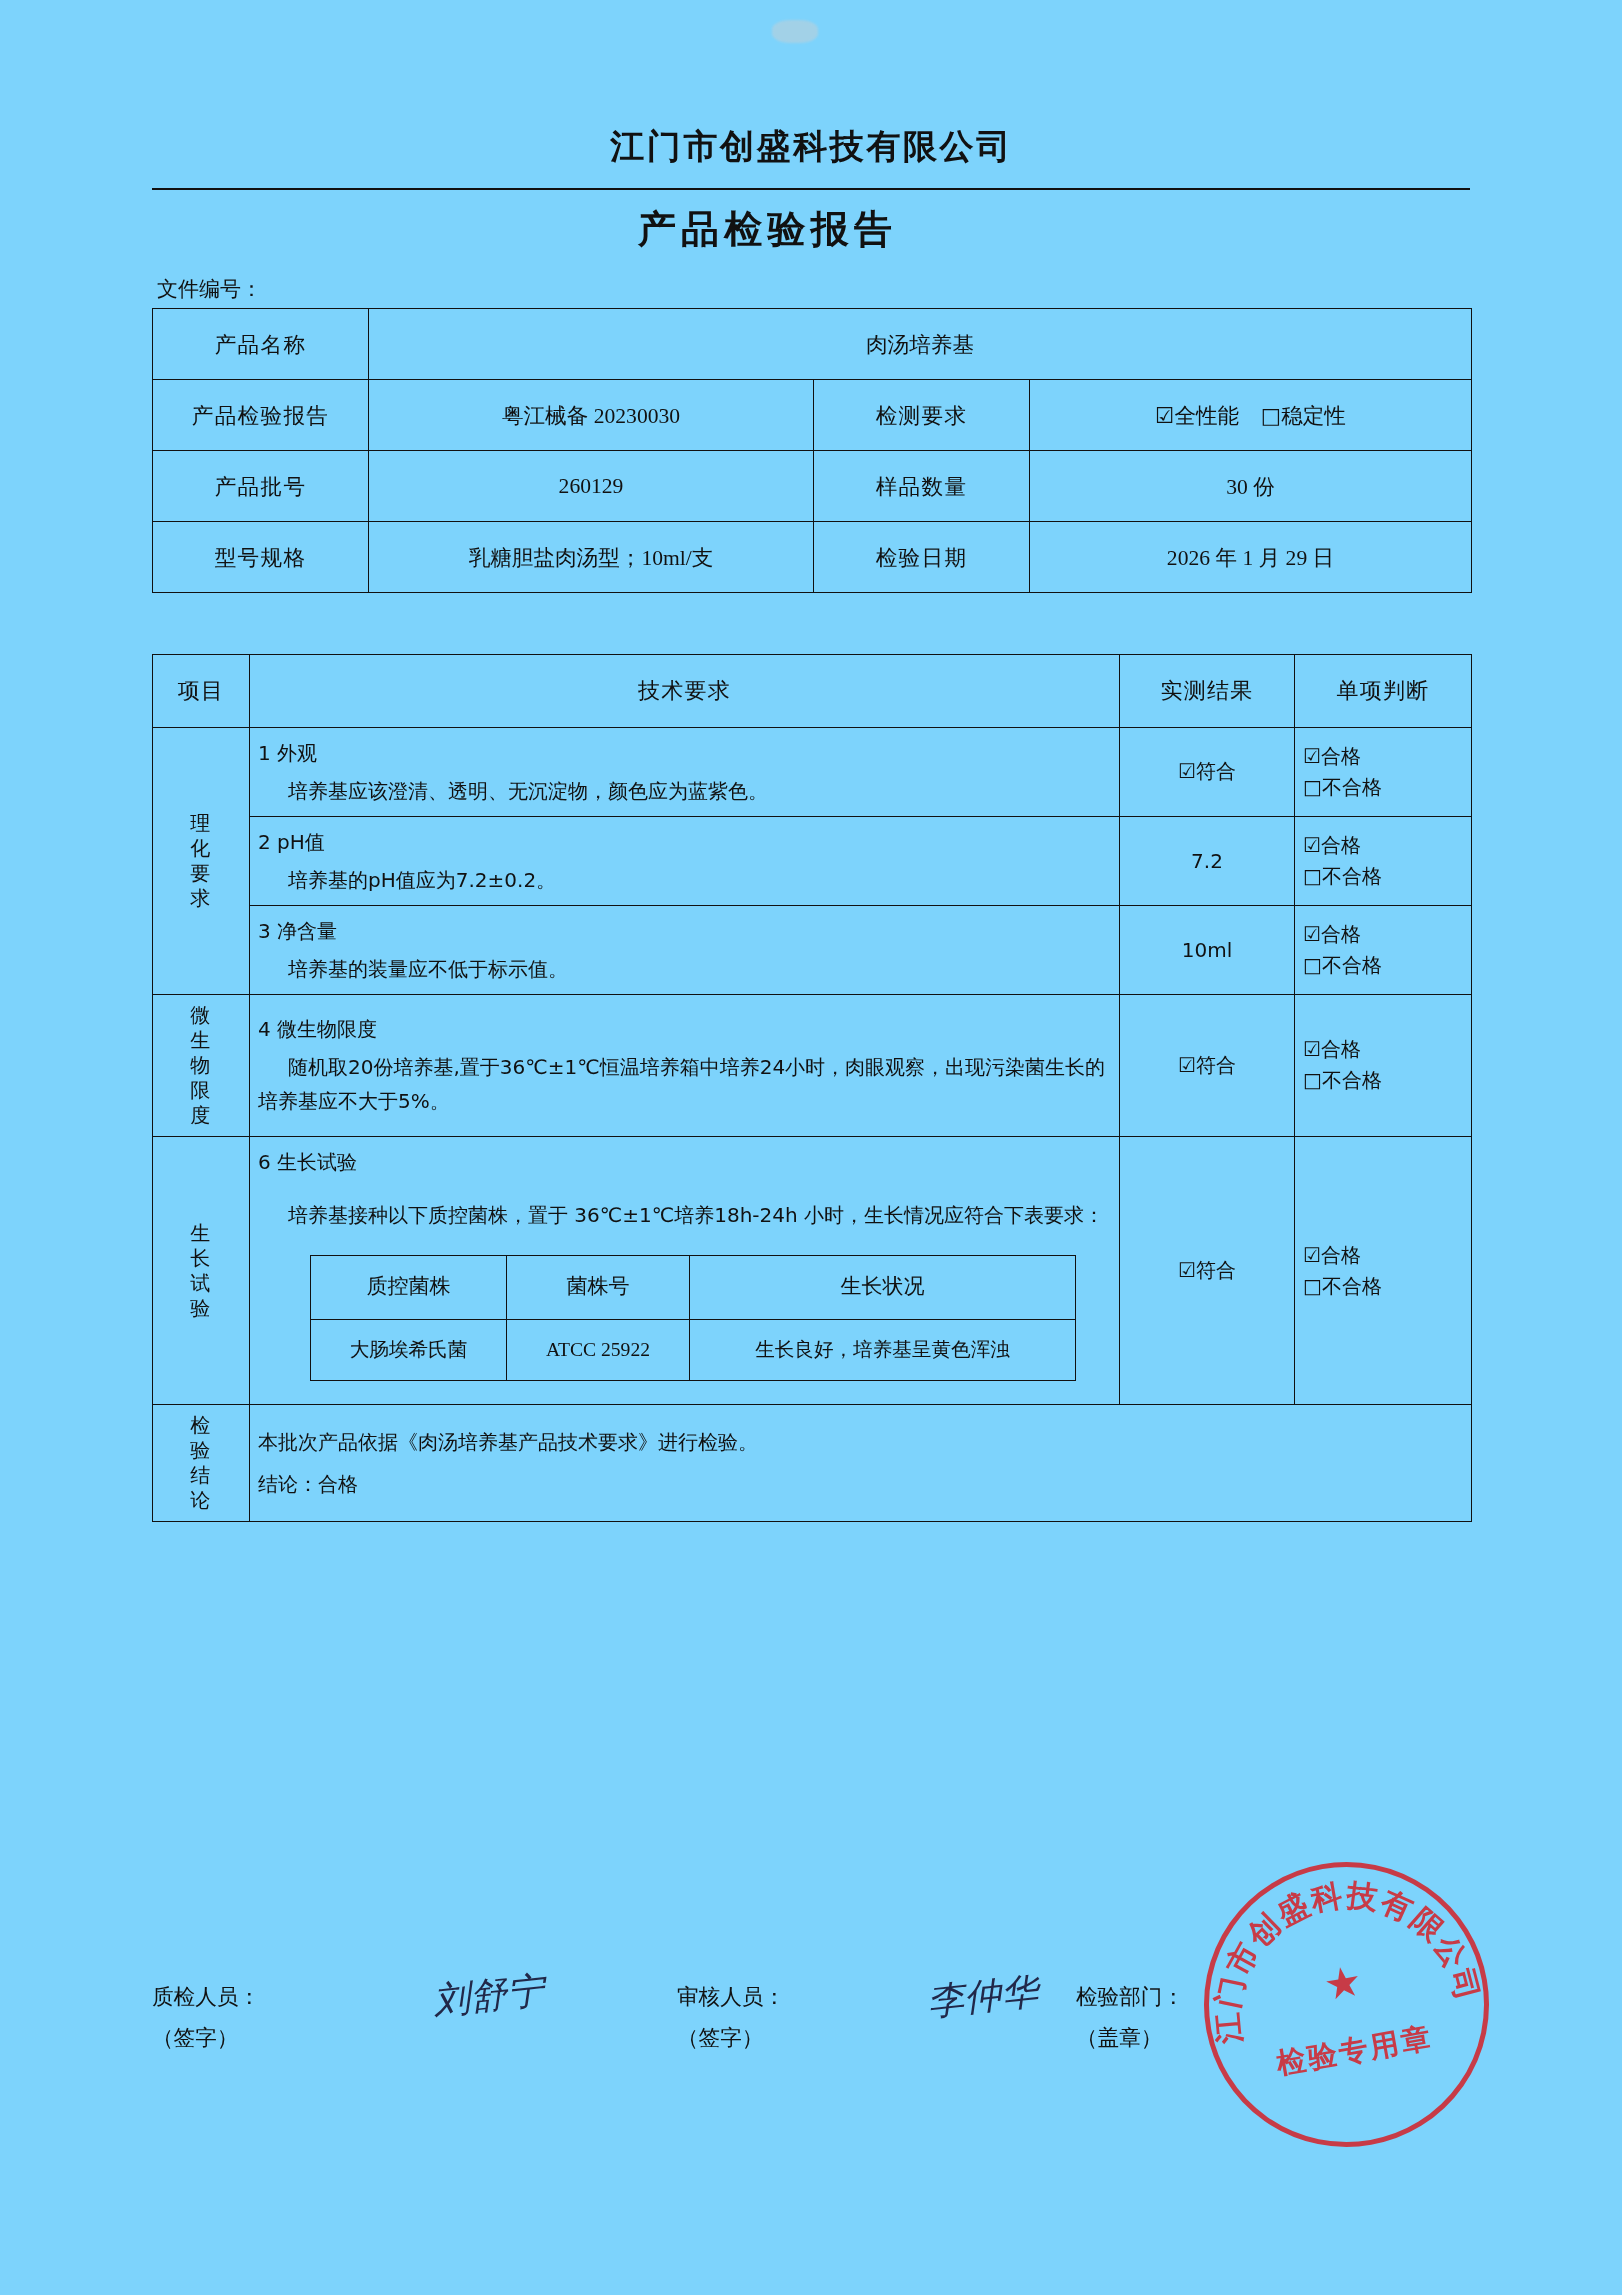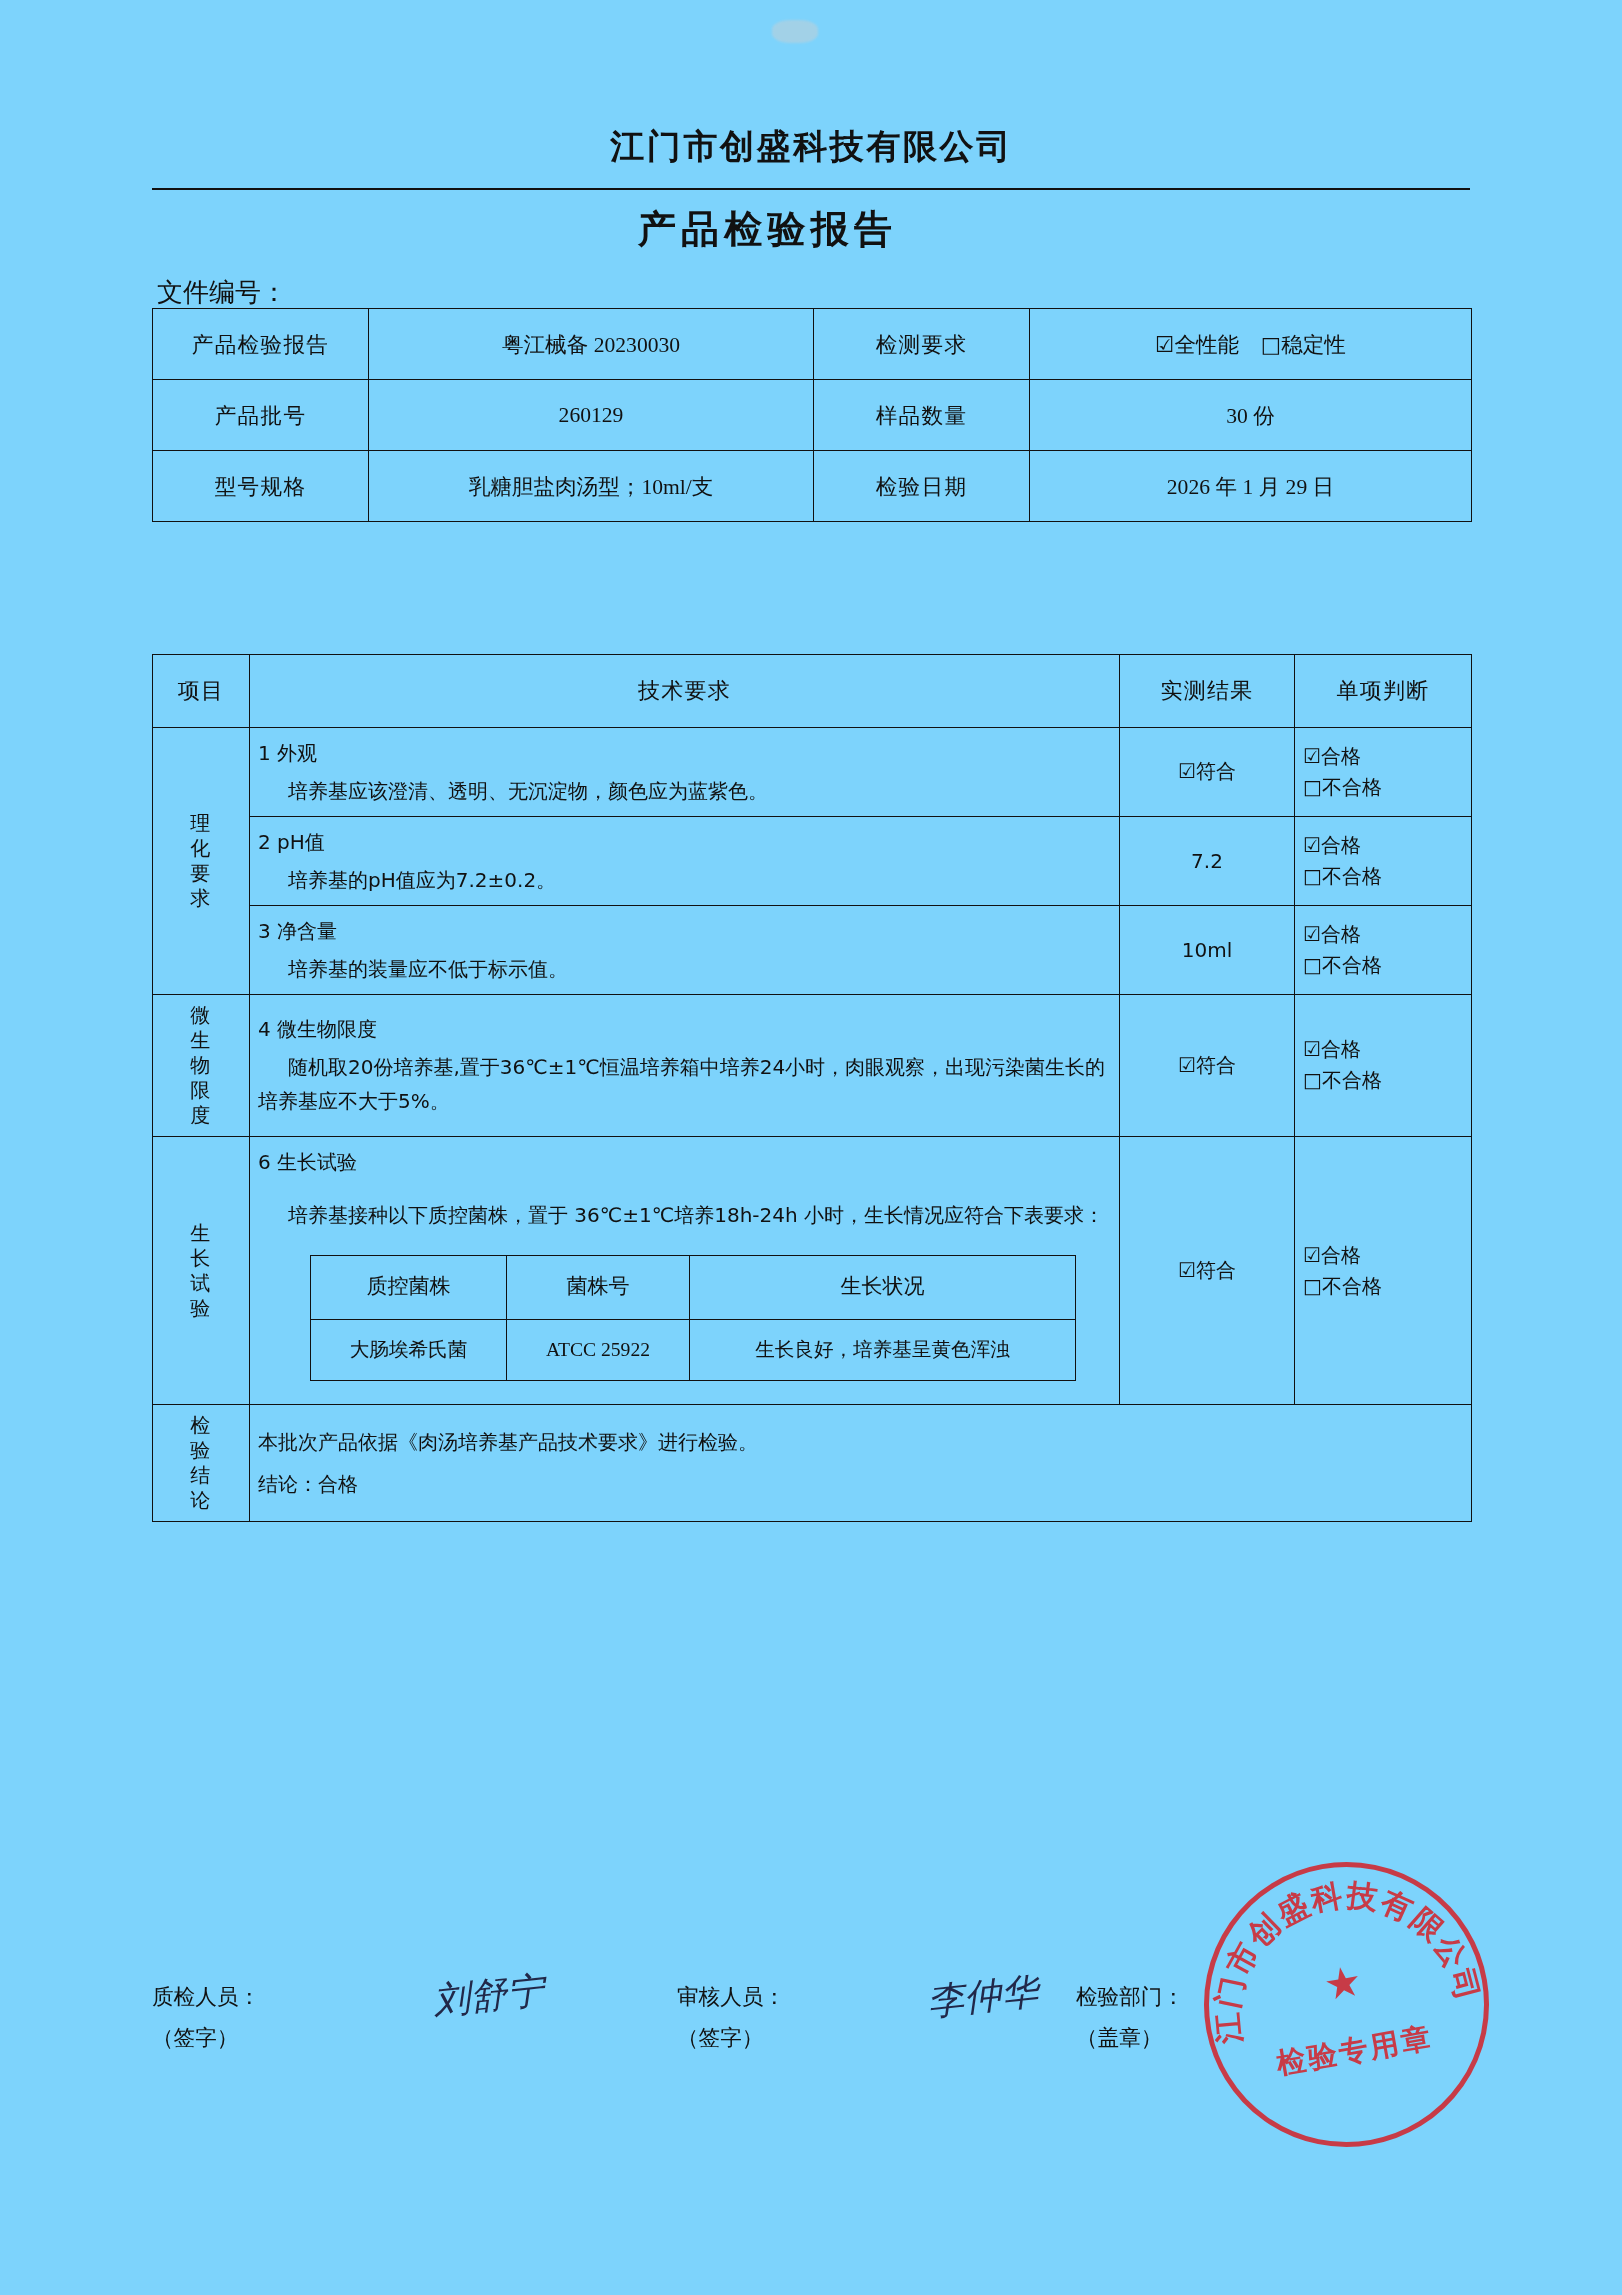--- a/index.html
+++ b/index.html
@@ -47,21 +47,21 @@
     text-align: center;
     font-size: 38px;
     font-weight: bold;
     letter-spacing: 5.2px;
     font-family: "DejaVu Serif", serif;
   }
   .docno {
     position: absolute;
     left: 157px;
     top: 275px;
-    font-size: 26px;
+    font-size: 21px;
     font-family: "DejaVu Sans", sans-serif;
   }
 
   table {
     border-collapse: collapse;
     table-layout: fixed;
   }
   .t-head {
     position: absolute;
     left: 152px;
@@ -265,20 +265,24 @@
   <div class="docno">文件编号：</div>
 
   <table class="t-head">
     <colgroup>
       <col style="width:216px">
       <col style="width:445px">
       <col style="width:216px">
       <col style="width:442px">
     </colgroup>
     <tbody>
+      <tr>
+        <td class="label">产品名称</td>
+        <td class="val" colspan="3">肉汤培养基</td>
+      </tr>
       <tr>
         <td class="label">产品检验报告</td>
         <td class="val">粤江械备 20230030</td>
         <td class="label">检测要求</td>
         <td class="val">
           <span class="chk">☑全性能</span>
           &nbsp;&nbsp;
           <span class="chk">□稳定性</span>
         </td>
       </tr>

